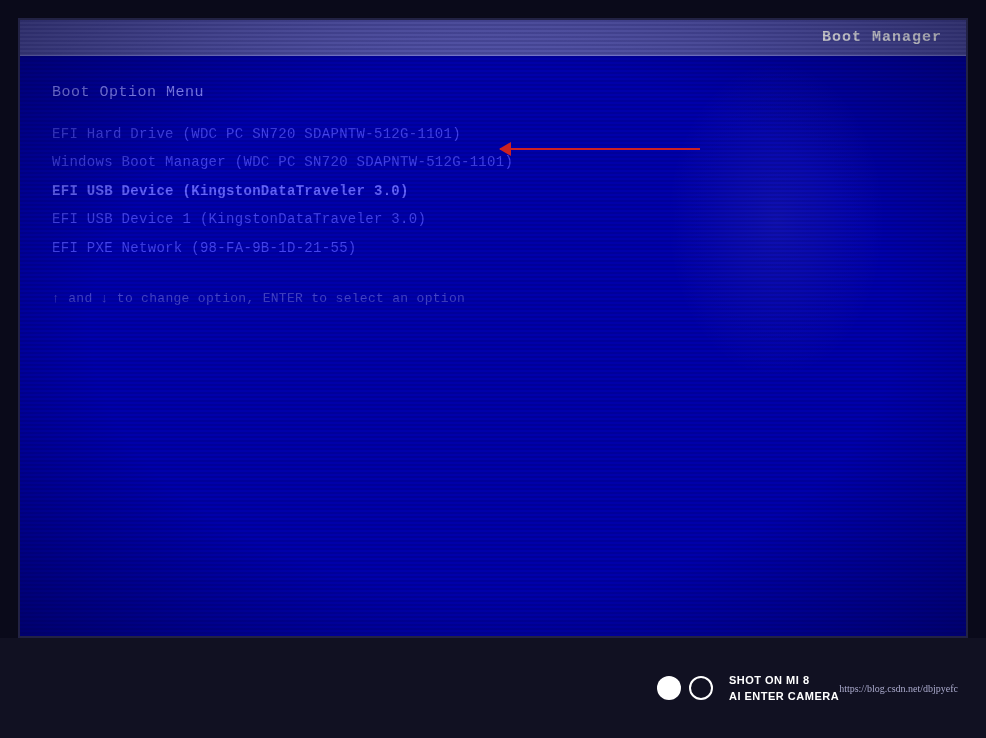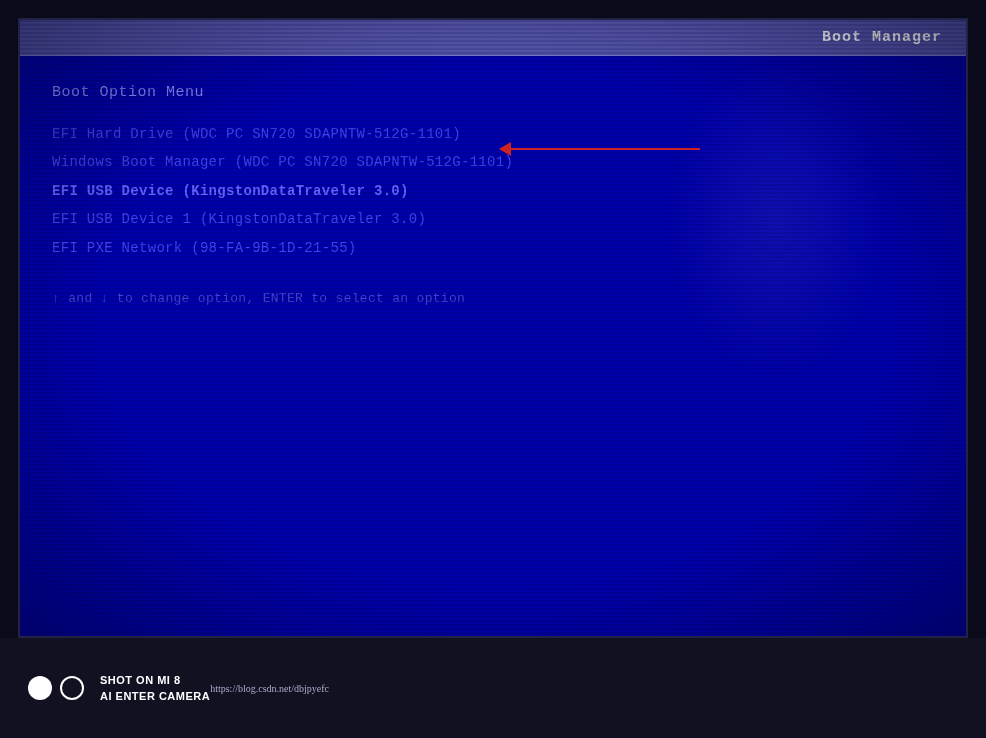--- a/index.html
+++ b/index.html
@@ -146,21 +146,21 @@
     
     .bottom-area {
       position: absolute;
       bottom: 0;
       left: 0;
       right: 0;
       height: 100px;
       background: #111122;
       display: flex;
       align-items: center;
-      justify-content: flex-start;
+      justify-content: flex-end;
       padding: 0 28px;
     }
 
     .camera-info {
       display: flex;
       align-items: center;
       gap: 16px;
     }
 
     .camera-circles {

